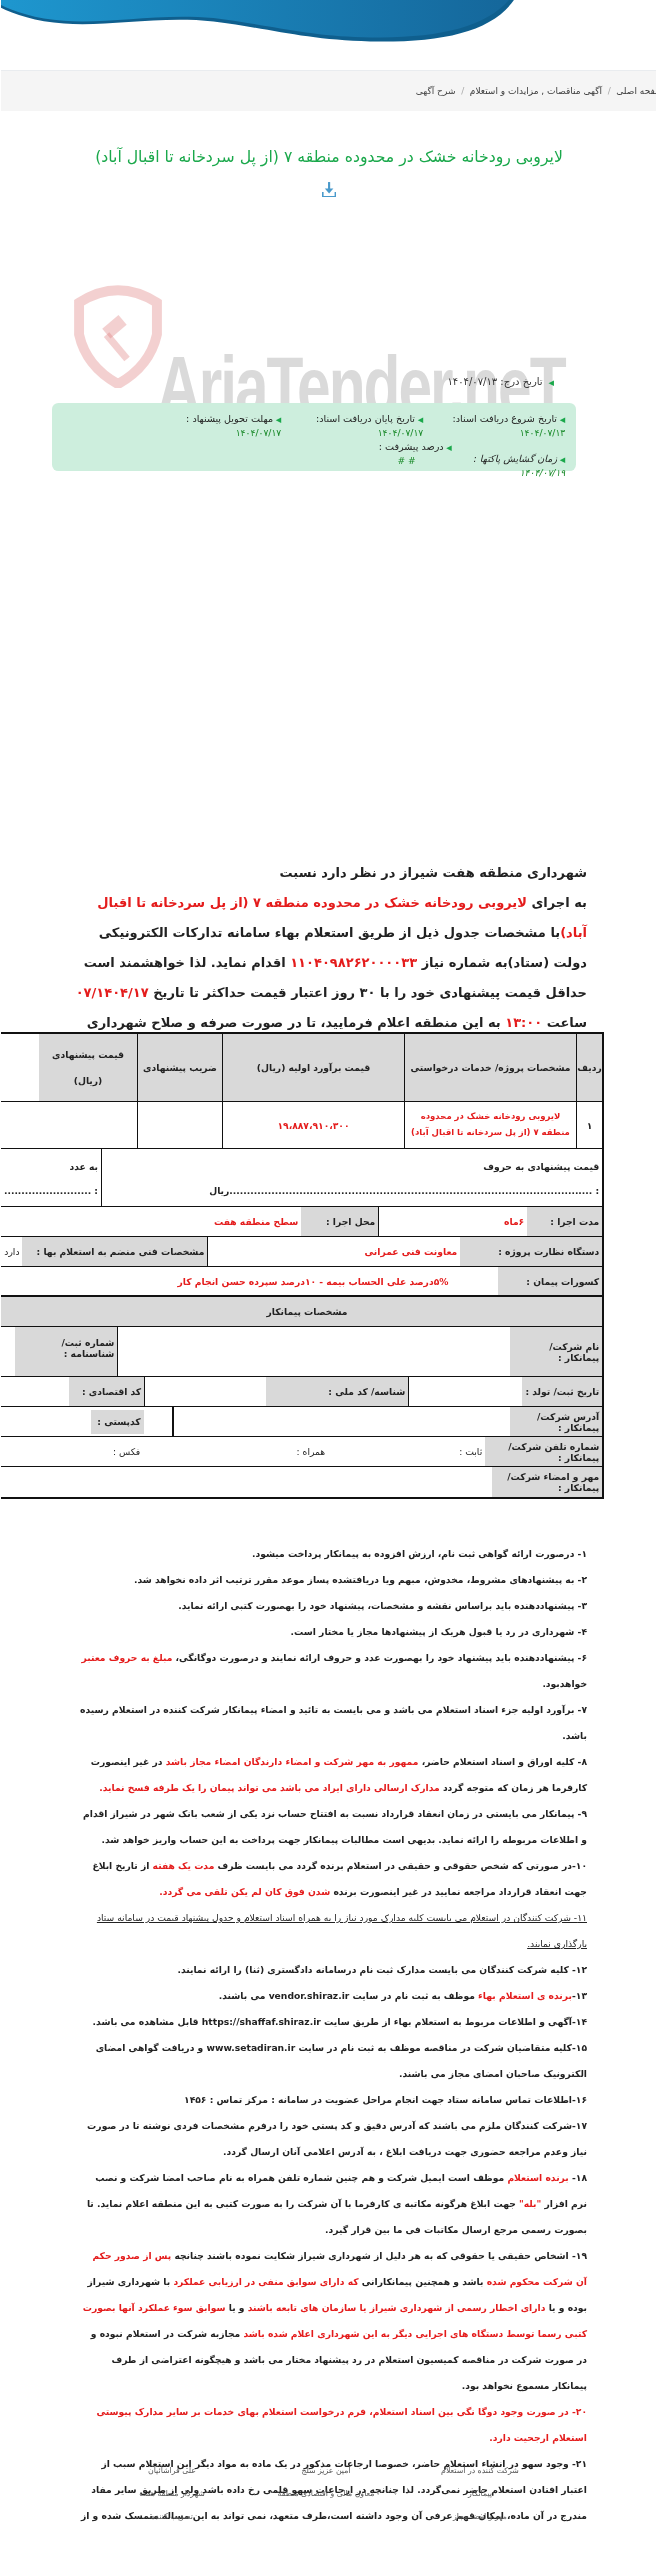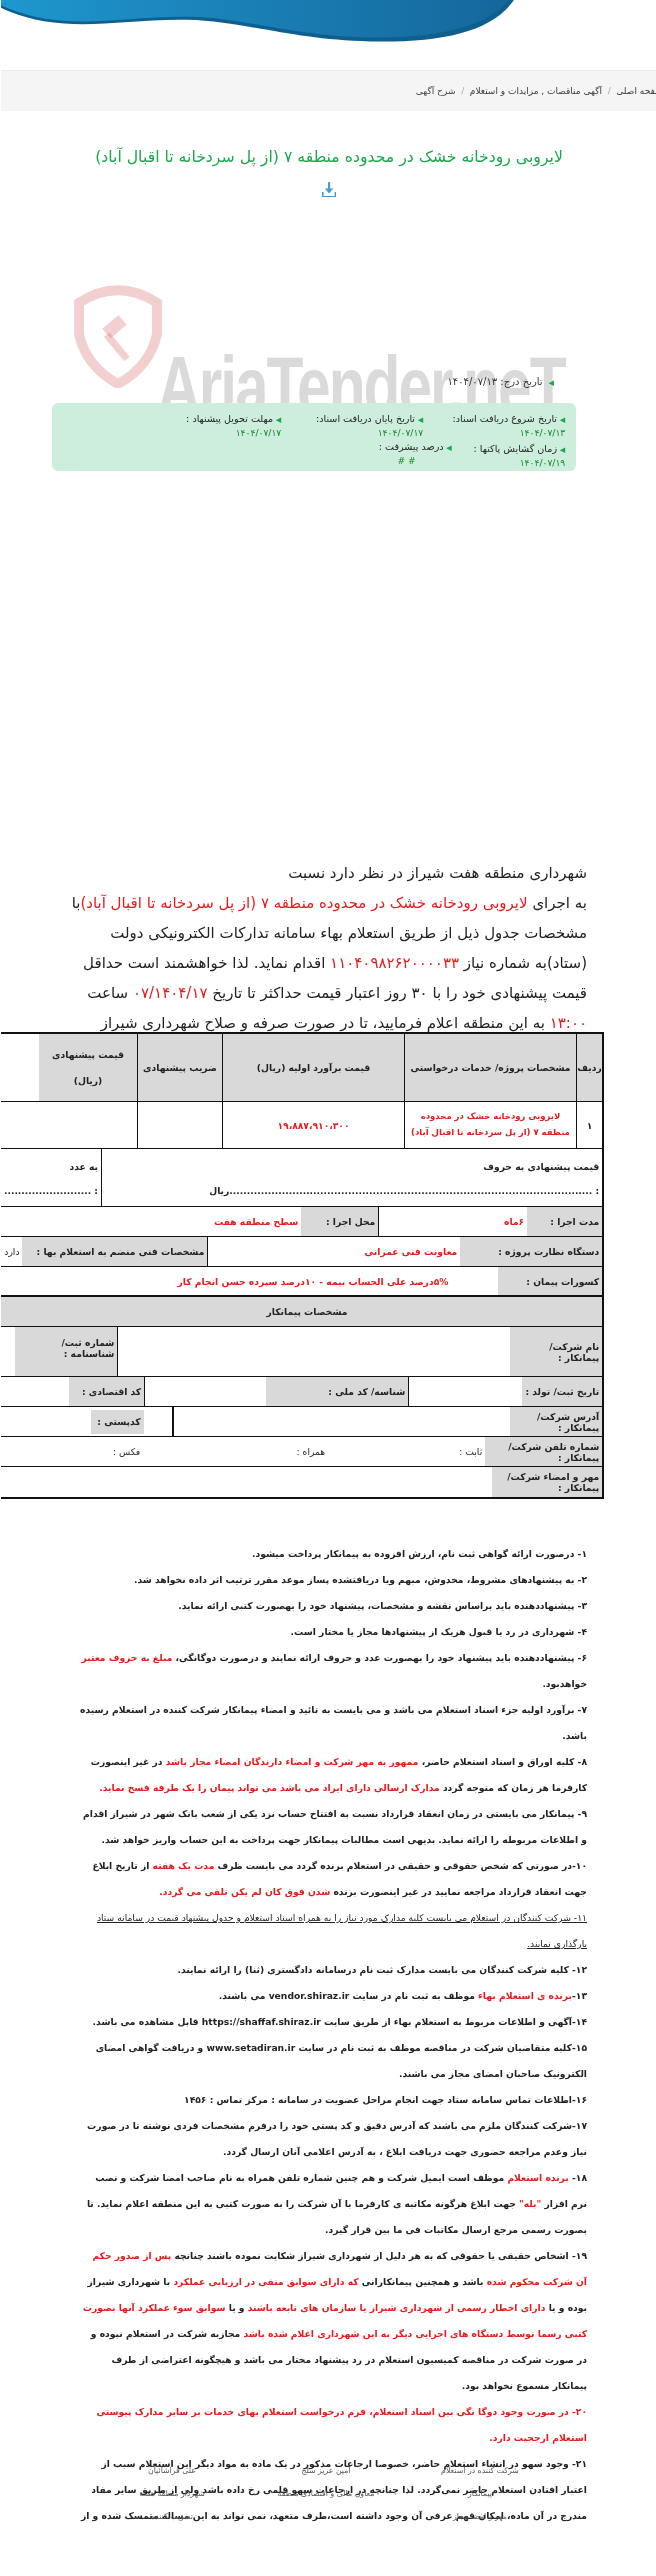--- a/index.html
+++ b/index.html
@@ -104,24 +104,24 @@
     top: 10px;
   }
   .info-cell { font-size: 9.6px; color: #222; }
   .info-cell .val { display: block; color: #1a8a2a; margin-top: 2.8px; font-size: 9.2px; }
   .content {
     padding: 0;
     position: absolute;
     top: 747px;
     right: 70px;
     left: 68px;
-    font-size: 15px;
+    font-size: 13px;
     line-height: 30px;
     color: #222;
-    font-weight: normal;
+    font-weight: bold;
   }
   .red { color: #e41c1c; }
   .gray { background: #d9d9d9; }
   .row {
     position: relative;
     display: flex;
     direction: rtl;
     border-bottom: 1.4px solid #111;
     font-size: 9.2px;
     font-weight: bold;
@@ -210,21 +210,21 @@
         <span class="val">۱۴۰۴/۰۷/۱۳</span>
       </div>
       <div class="info-cell">
         <span class="info-label"><span class="arrow">◀</span><span>تاریخ پایان دریافت اسناد:</span></span>
         <span class="val">۱۴۰۴/۰۷/۱۷</span>
       </div>
       <div class="info-cell">
         <span class="info-label"><span class="arrow">◀</span><span>مهلت تحویل پیشنهاد :</span></span>
         <span class="val">۱۴۰۴/۰۷/۱۷</span>
       </div>
-      <div class="info-cell" style="margin-top:6px;">
+      <div class="info-cell" style="margin-top:16px;font-style:italic;">
         <span class="info-label"><span class="arrow">◀</span><span>زمان گشایش پاکتها :</span></span>
         <span class="val">۱۴۰۴/۰۷/۱۹</span>
       </div>
       <div class="info-cell" style="margin-top:4.3px;margin-right:-28.5px;">
         <span class="info-label"><span class="arrow">◀</span><span>درصد پیشرفت :</span></span>
         <span class="val" style="margin-right:36px;"># #</span>
       </div>
     </div>
   </div>
 

